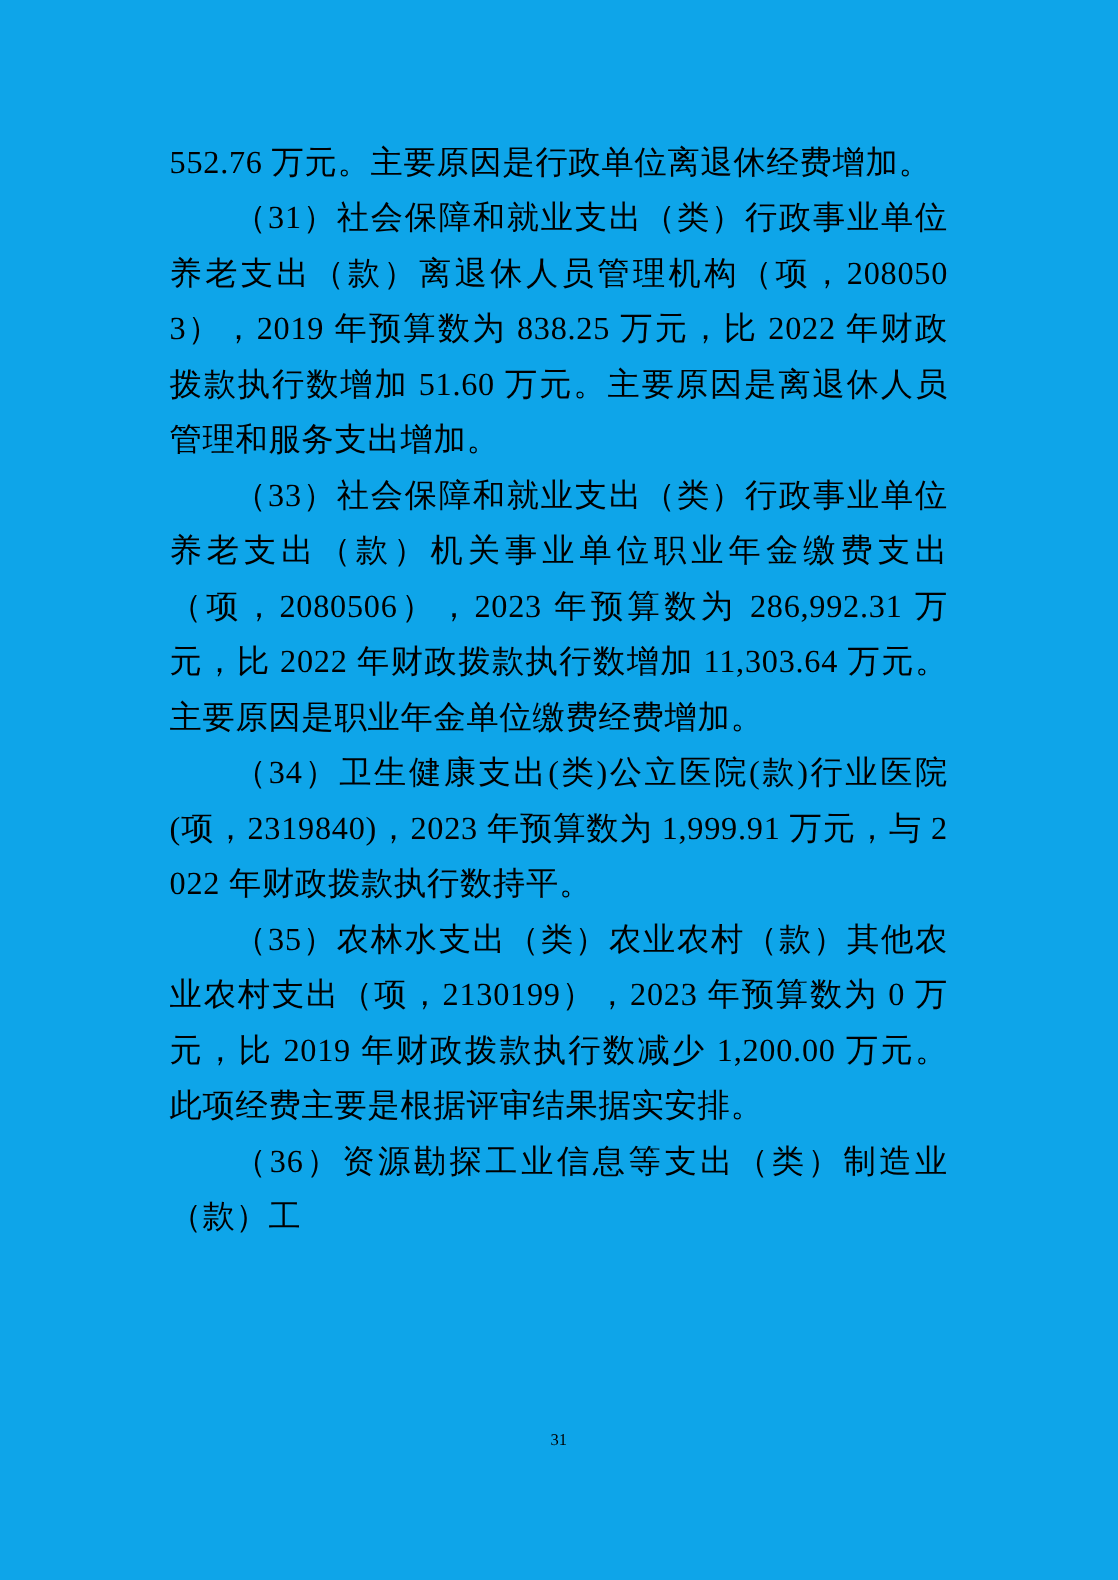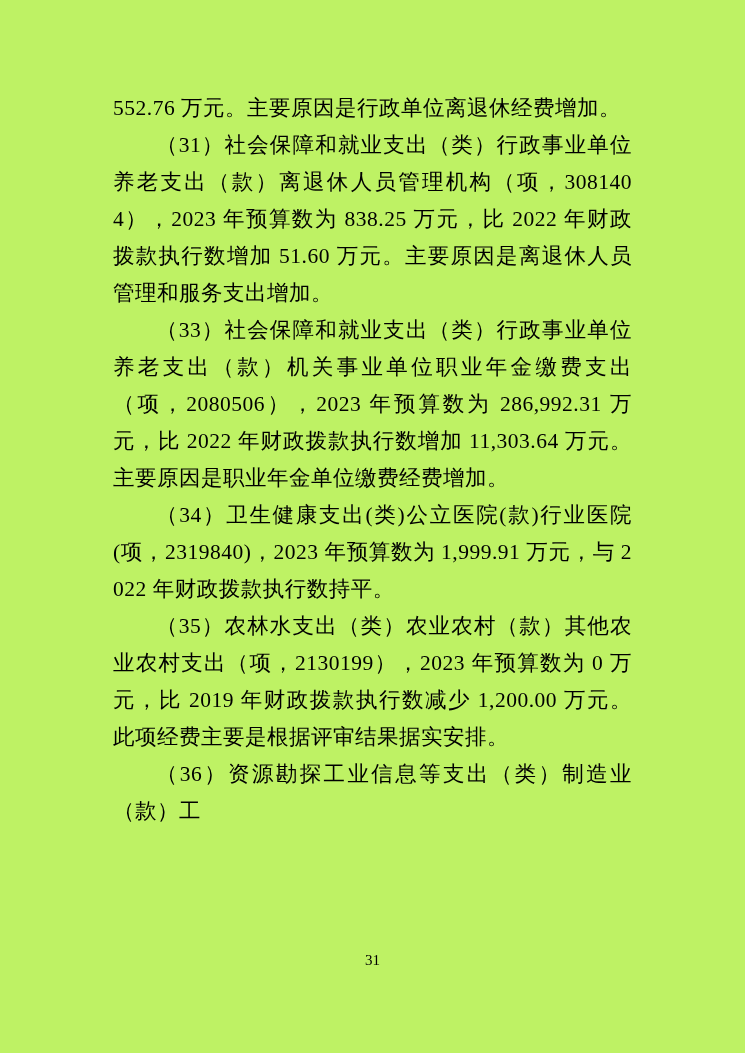--- a/index.html
+++ b/index.html
@@ -4,21 +4,21 @@
 <style>
   html, body {
     margin: 0;
     padding: 0;
     background: #ffffff;
   }
   .page {
     position: relative;
     width: 745px;
     height: 1053px;
-    background: #bef264;
+    background: #0ea5e9;
     color: #000000;
     font-family: "Liberation Serif", "DejaVu Serif", serif;
     overflow: hidden;
     box-sizing: border-box;
     text-decoration: underline;
   }
   .content {
     position: absolute;
     left: 113px;
     top: 90px;
@@ -38,33 +38,33 @@
     text-indent: 2em;
   }
   .page-footer {
     position: absolute;
     left: 0;
     top: 950px;
     width: 100%;
     text-align: center;
   }
   .page-number {
-    font-size: 15px;
+    font-size: 11px;
     line-height: 20px;
     font-family: "Liberation Serif", "DejaVu Serif", serif;
     color: #000000;
   }
 </style>
 </head>
 <body>
 
 <div class="page">
   <div class="content">
     <p>552.76 万元。主要原因是行政单位离退休经费增加。</p>
-    <p class="indent">（31）社会保障和就业支出（类）行政事业单位养老支出（款）离退休人员管理机构（项，3081404），2023 年预算数为 838.25 万元，比 2022 年财政拨款执行数增加 51.60 万元。主要原因是离退休人员管理和服务支出增加。</p>
+    <p class="indent">（31）社会保障和就业支出（类）行政事业单位养老支出（款）离退休人员管理机构（项，2080503），2019 年预算数为 838.25 万元，比 2022 年财政拨款执行数增加 51.60 万元。主要原因是离退休人员管理和服务支出增加。</p>
     <p class="indent">（33）社会保障和就业支出（类）行政事业单位养老支出（款）机关事业单位职业年金缴费支出（项，2080506），2023 年预算数为 286,992.31 万元，比 2022 年财政拨款执行数增加 11,303.64 万元。主要原因是职业年金单位缴费经费增加。</p>
     <p class="indent">（34）卫生健康支出(类)公立医院(款)行业医院(项，2319840)，2023 年预算数为 1,999.91 万元，与 2022 年财政拨款执行数持平。</p>
     <p class="indent">（35）农林水支出（类）农业农村（款）其他农业农村支出（项，2130199），2023 年预算数为 0 万元，比 2019 年财政拨款执行数减少 1,200.00 万元。此项经费主要是根据评审结果据实安排。</p>
     <p class="indent">（36）资源勘探工业信息等支出（类）制造业（款）工</p>
   </div>
   <div class="page-footer">
     <span class="page-number">31</span>
   </div>
 </div>
 

